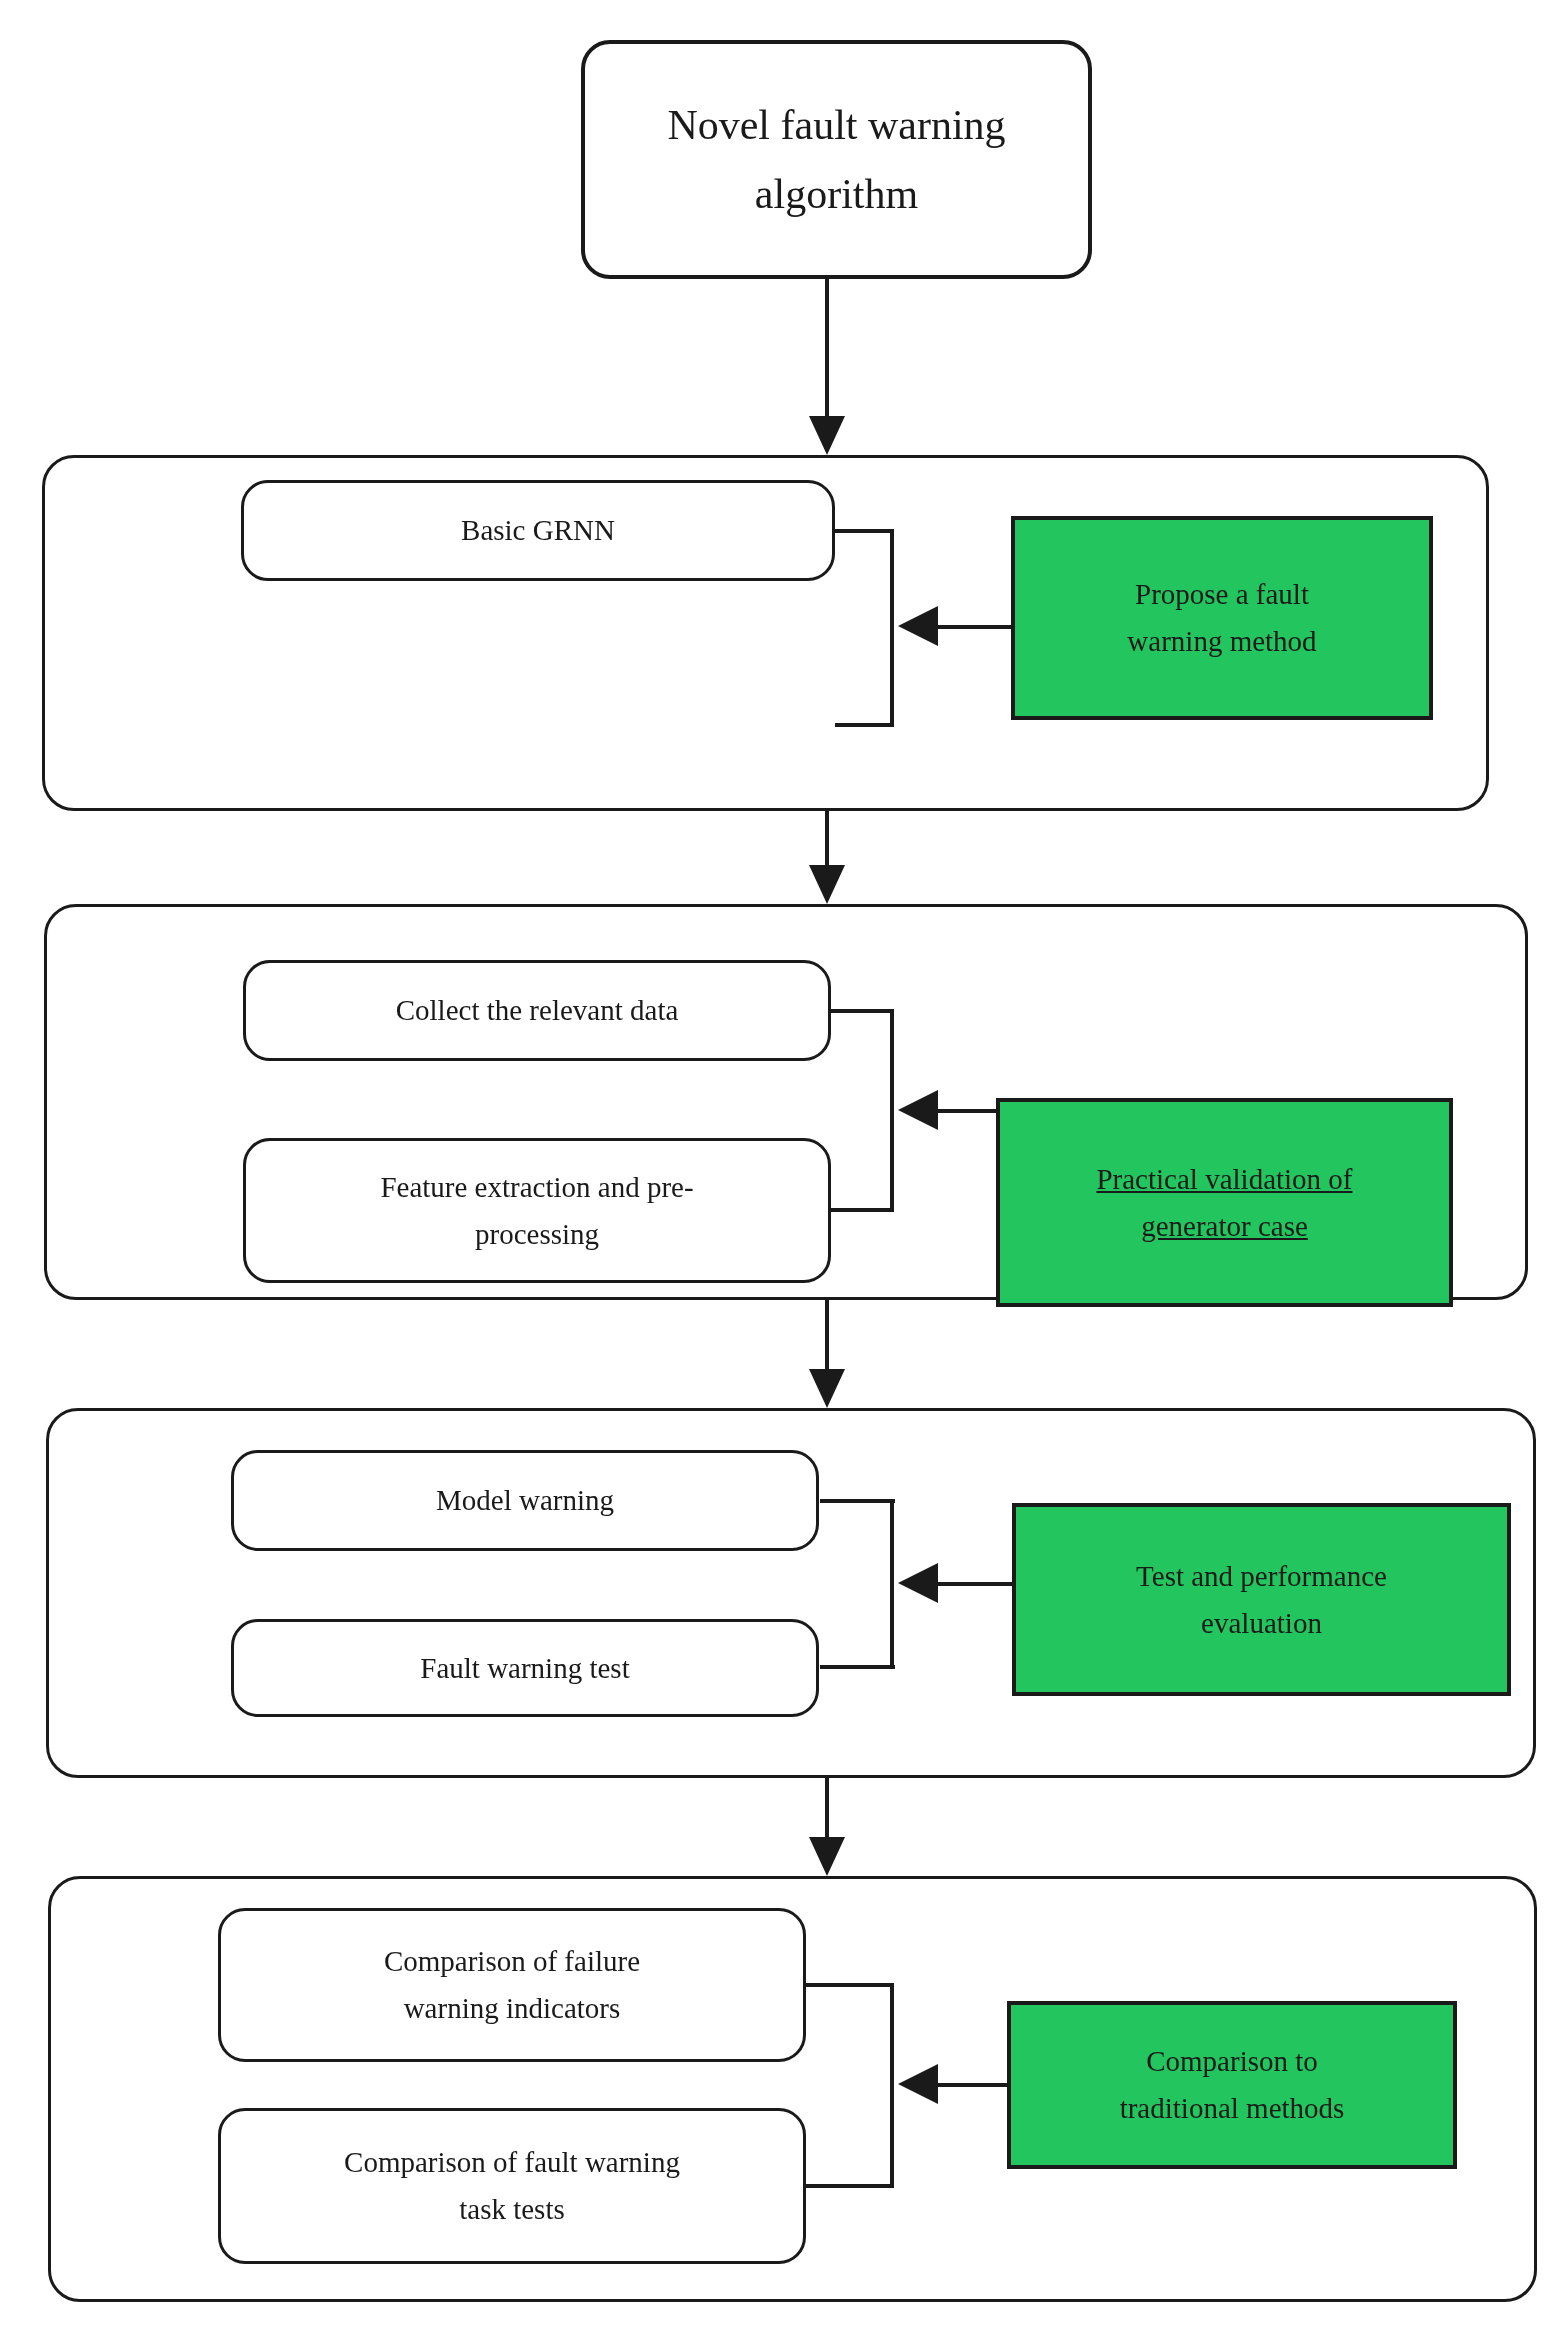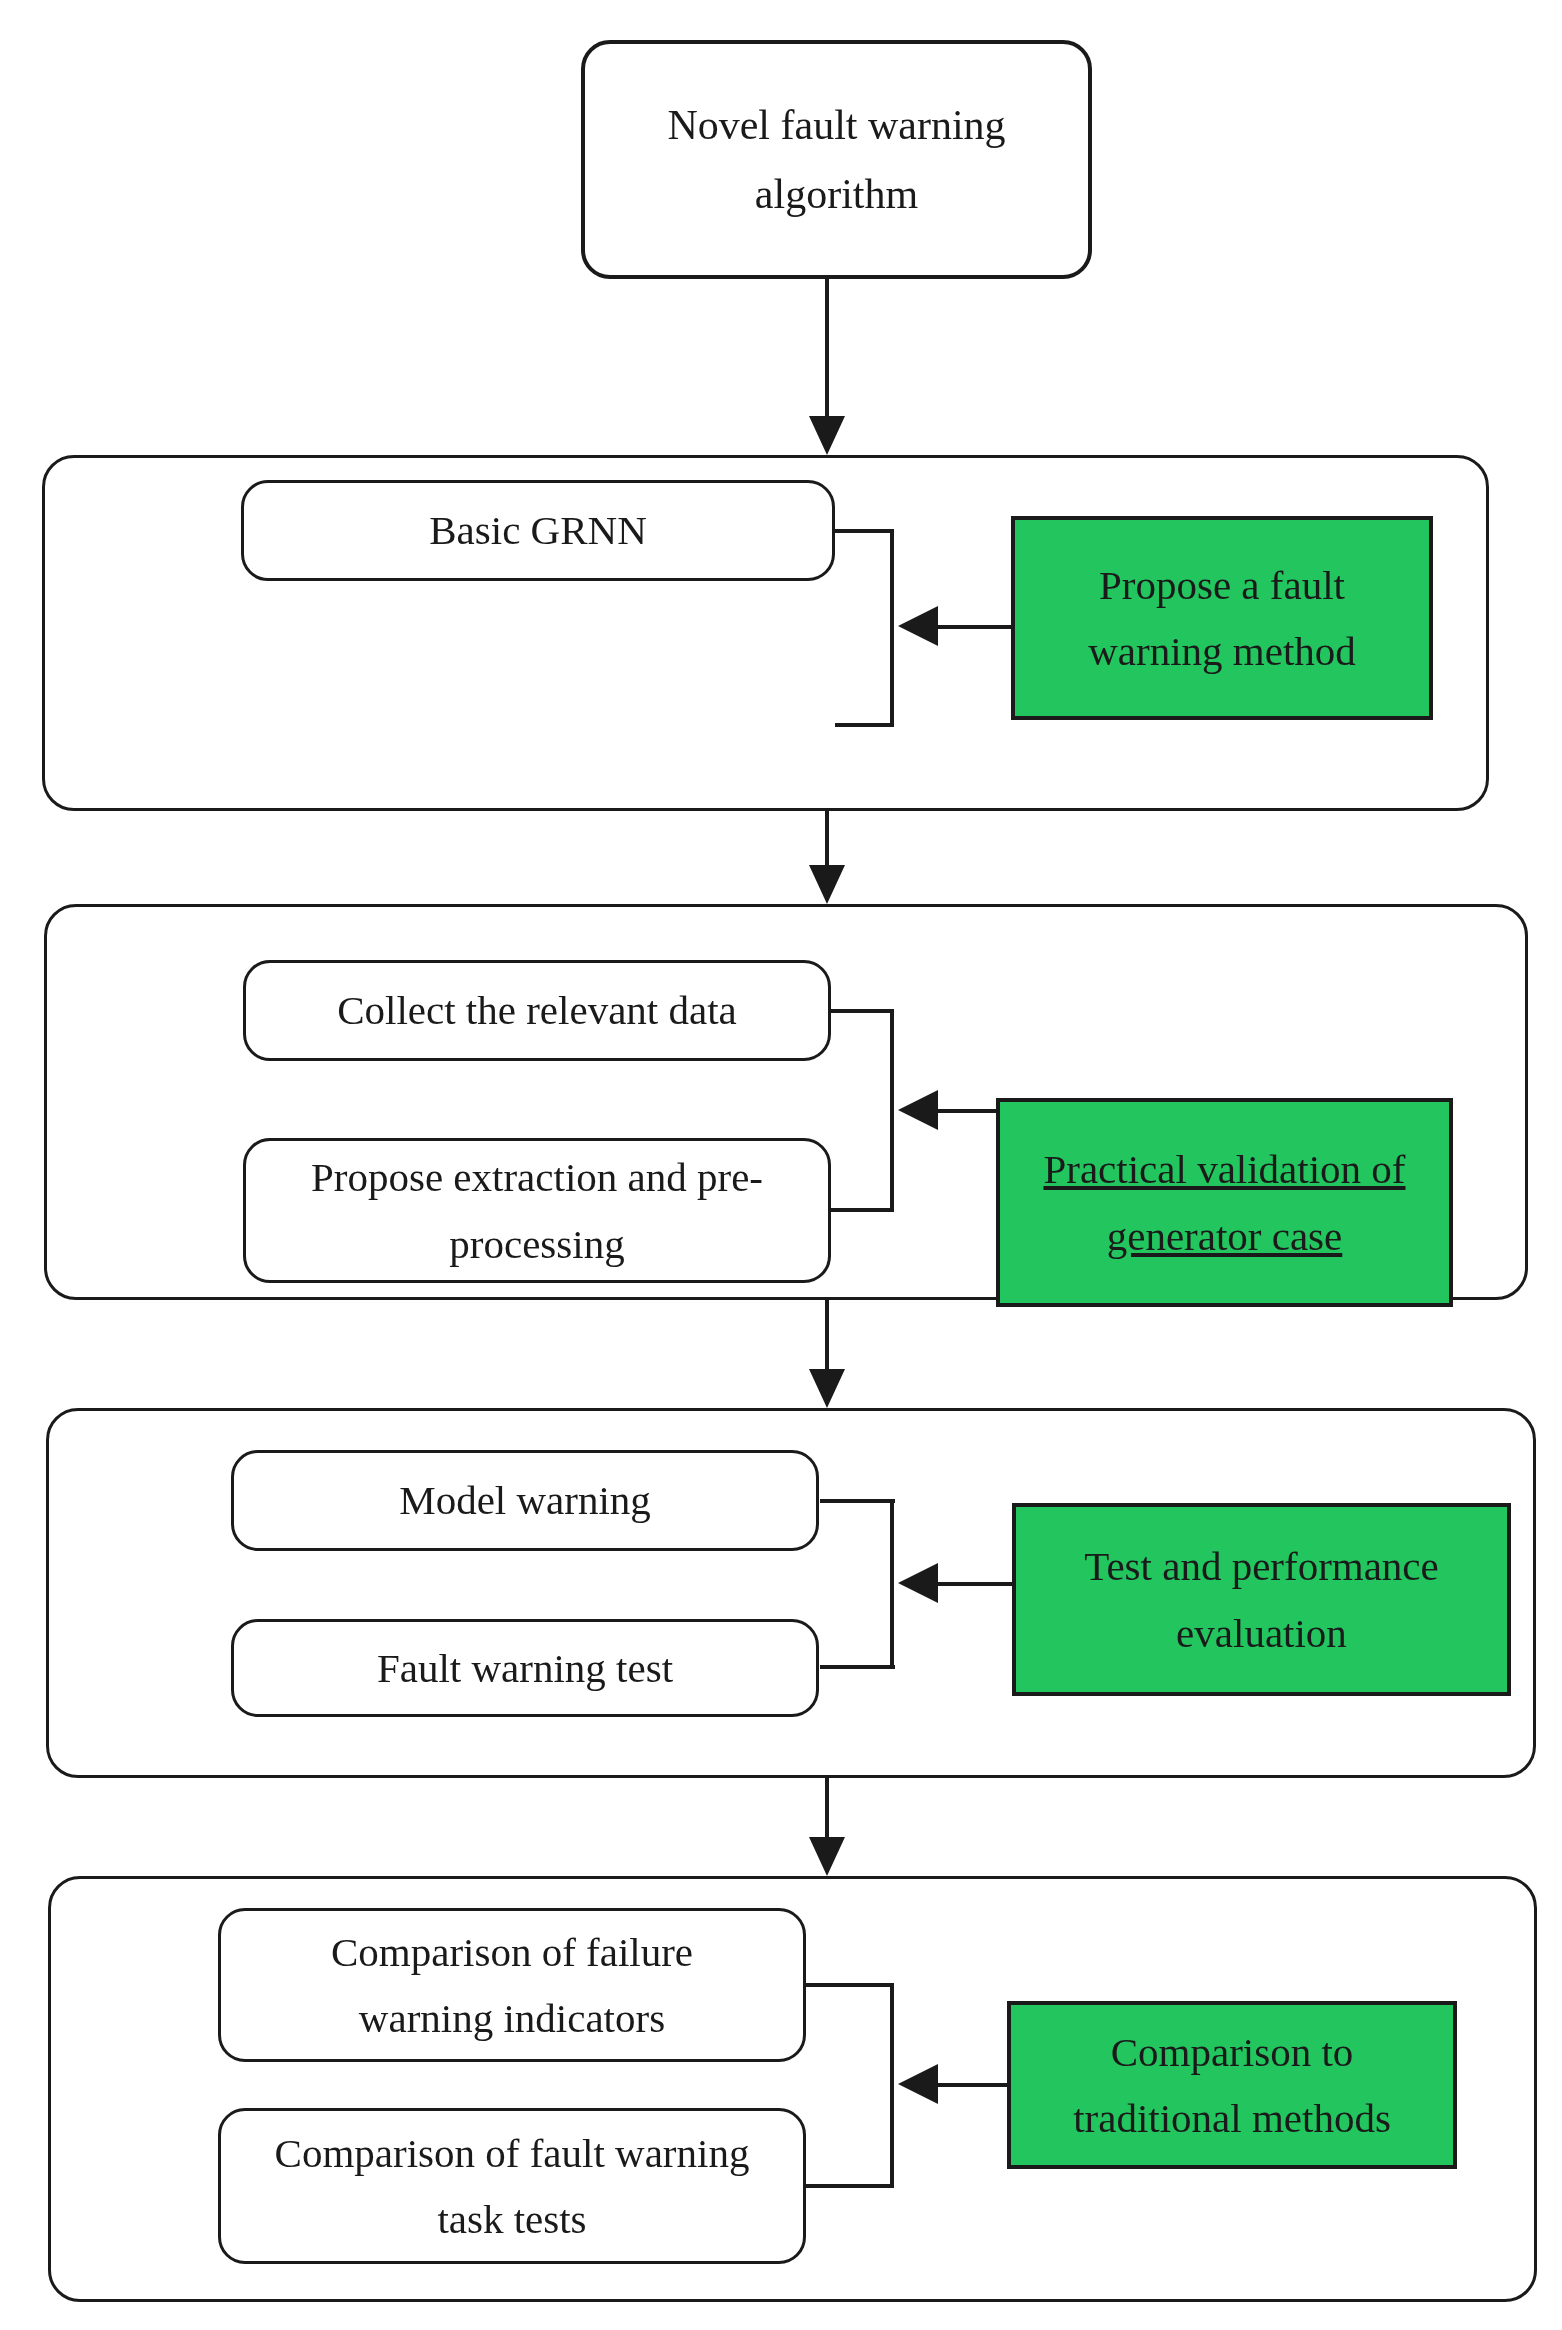--- a/index.html
+++ b/index.html
@@ -13,21 +13,21 @@
     overflow: hidden;
   }
   .abs { position: absolute; box-sizing: border-box; }
   .label {
     display: flex;
     align-items: center;
     justify-content: center;
     text-align: center;
     white-space: pre-line;
     color: var(--line);
-    font-size: 41px;
+    font-size: 29px;
     line-height: 1.62;
   }
   .terminal {
     border: 4.5px solid var(--line);
     border-radius: 29px;
     background: #ffffff;
     font-size: 42px;
   }
   .sect {
     border: 3.9px solid var(--line);
@@ -76,21 +76,21 @@
   <div class="abs tri-left" style="left:898px; top:606px;"></div>
   <div class="abs line" style="left:938px; top:625px; width:73px; height:3.9px;"></div>
   <div class="abs annot label" style="left:1011px; top:516px; width:422px; height:204px;">Propose a fault
 warning method</div>
 
   <div class="abs line" style="left:825px; top:811px; width:3.9px; height:57px;"></div>
   <div class="abs tri-down" style="left:809px; top:865px;"></div>
 
   <div class="abs sect" style="left:44px; top:904px; width:1484px; height:396px;"></div>
   <div class="abs step label" style="left:243px; top:960px; width:588px; height:101px;">Collect the relevant data</div>
-  <div class="abs step label" style="left:243px; top:1138px; width:588px; height:145px;">Propose extraction and pre-
+  <div class="abs step label" style="left:243px; top:1138px; width:588px; height:145px;">Feature extraction and pre-
 processing</div>
   <div class="abs line" style="left:831px; top:1009px; width:63px; height:3.9px;"></div>
   <div class="abs line" style="left:890px; top:1009px; width:3.9px; height:203px;"></div>
   <div class="abs line" style="left:831px; top:1208px; width:63px; height:3.9px;"></div>
   <div class="abs tri-left" style="left:898px; top:1090px;"></div>
   <div class="abs line" style="left:938px; top:1109px; width:58px; height:3.9px;"></div>
   <div class="abs annot label" style="left:996px; top:1098px; width:457px; height:209px;text-decoration:underline;">Practical validation of
 generator case</div>
 
   <div class="abs line" style="left:825px; top:1299px; width:3.9px; height:70px;"></div>

